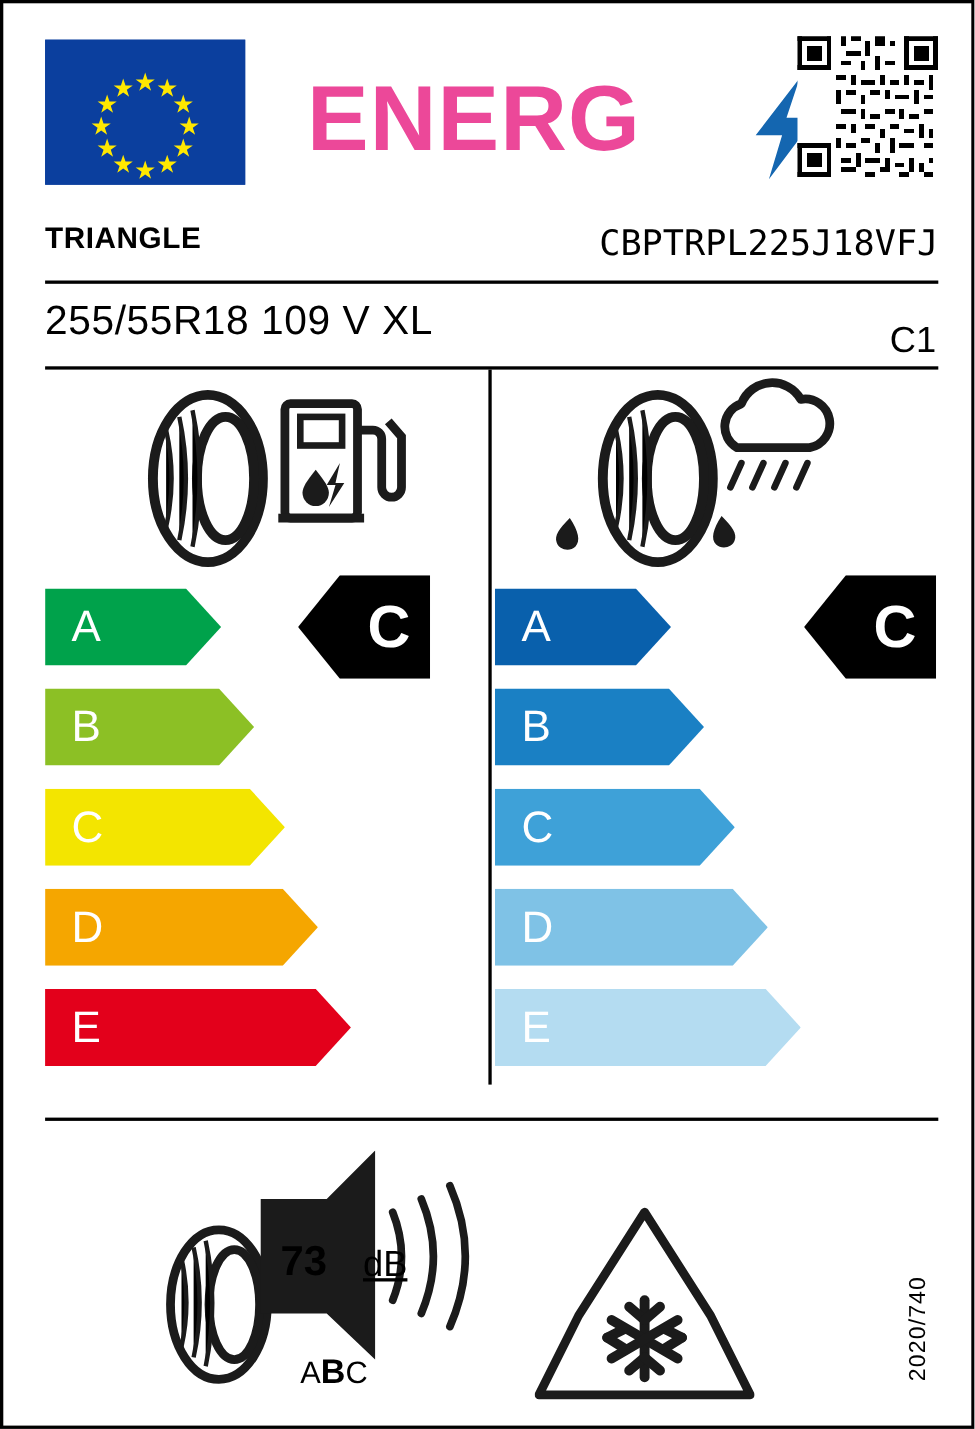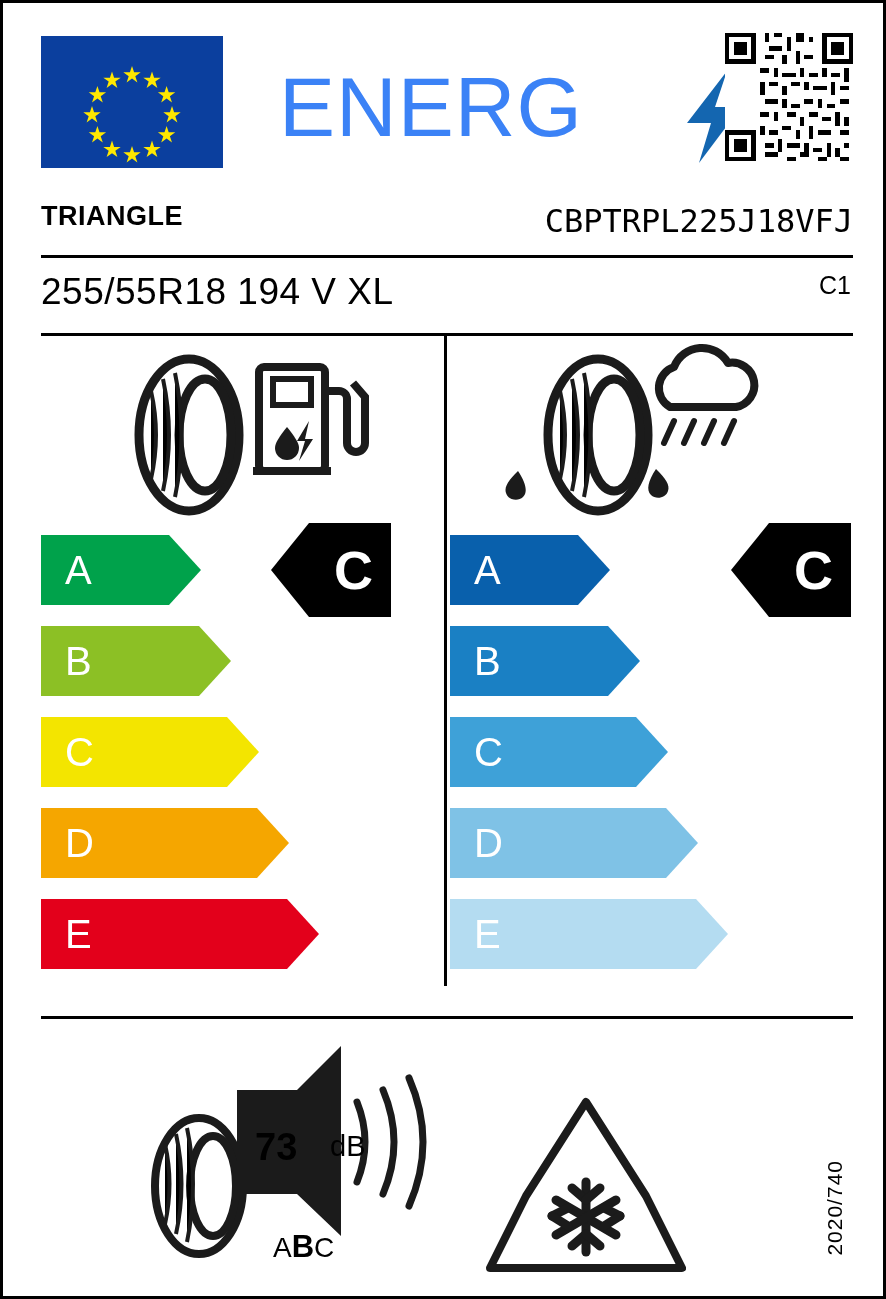--- a/index.html
+++ b/index.html
@@ -22,23 +22,23 @@
   .header{
     position:absolute;left:38px;top:30px;width:812px;height:140px;
   }
   .eu-flag{
     position:absolute;left:0;top:3px;width:182px;height:132px;
     background:#0b3f9e;
   }
   .eu-flag svg{display:block;}
   .energy-word{
     position:absolute;left:238px;top:32px;
-    font-size:84px;line-height:84px;font-weight:normal;
+    font-size:84px;line-height:84px;font-weight:bold;
     letter-spacing:1px;
-    color:#3b82f6;
+    color:#ec4899;
   }
   .energy-bolt{
     position:absolute;left:640px;top:38px;
   }
   .qr{
     position:absolute;right:0;top:0;width:128px;height:128px;
   }
 
   
   .brand-row{
@@ -61,21 +61,21 @@
   .hr3{top:1013px;}
 
   
   .size-row{
     position:absolute;left:38px;top:268px;width:812px;height:52px;
   }
   .size{
     position:absolute;left:0;top:0;font-size:37px;letter-spacing:.5px;
   }
   .class-code{
-    position:absolute;right:2px;top:0;font-size:25px;
+    position:absolute;right:2px;top:19px;font-size:33px;
   }
 
   
   .vdiv{
     position:absolute;left:441px;top:333px;width:3px;height:650px;background:#000;
   }
 
   
   .col{position:absolute;top:340px;width:400px;height:650px;}
   .col-left{left:38px;}
@@ -110,21 +110,22 @@
 
   
   .bottom{position:absolute;left:38px;top:1025px;width:812px;height:250px;}
   .noise{position:absolute;left:104px;top:18px;width:360px;height:230px;}
   .noise-db{
     position:absolute;left:110px;top:80px;
     font-size:38px;font-weight:bold;
   }
   .noise-dbunit{
     position:absolute;left:185px;top:84px;
-    font-size:29px;
+    font-size:33px;
+    text-decoration:underline;
   }
   .noise-abc{
     position:absolute;left:128px;top:183px;
     font-size:28px;
   }
   .noise-abc .b{font-weight:bold;font-size:31px;}
   .snow{position:absolute;left:445px;top:68px;width:200px;height:180px;}
   .year{
     position:absolute;right:6px;bottom:22px;
     font-size:21px;
@@ -255,21 +256,21 @@
     </div>
   </div>
 
   <div class="brand-row">
     <div class="brand">TRIANGLE</div>
     <div class="type-code">CBPTRPL225J18VFJ</div>
   </div>
   <div class="hr hr1"></div>
 
   <div class="size-row">
-    <div class="size">255/55R18 194 V XL</div>
+    <div class="size">255/55R18 109 V XL</div>
     <div class="class-code">C1</div>
   </div>
   <div class="hr hr2"></div>
 
   <div class="vdiv"></div>
 
   <div class="col col-left">
     <div class="pic">
       <svg width="400" height="180" viewBox="0 0 400 180">
 

